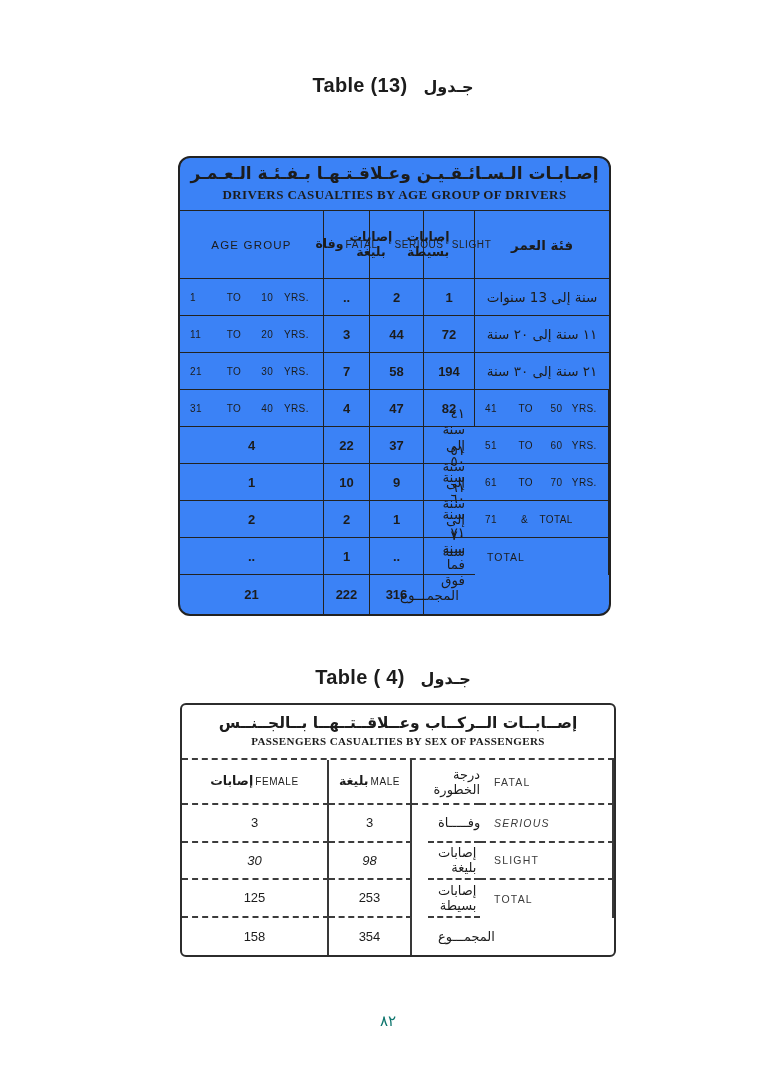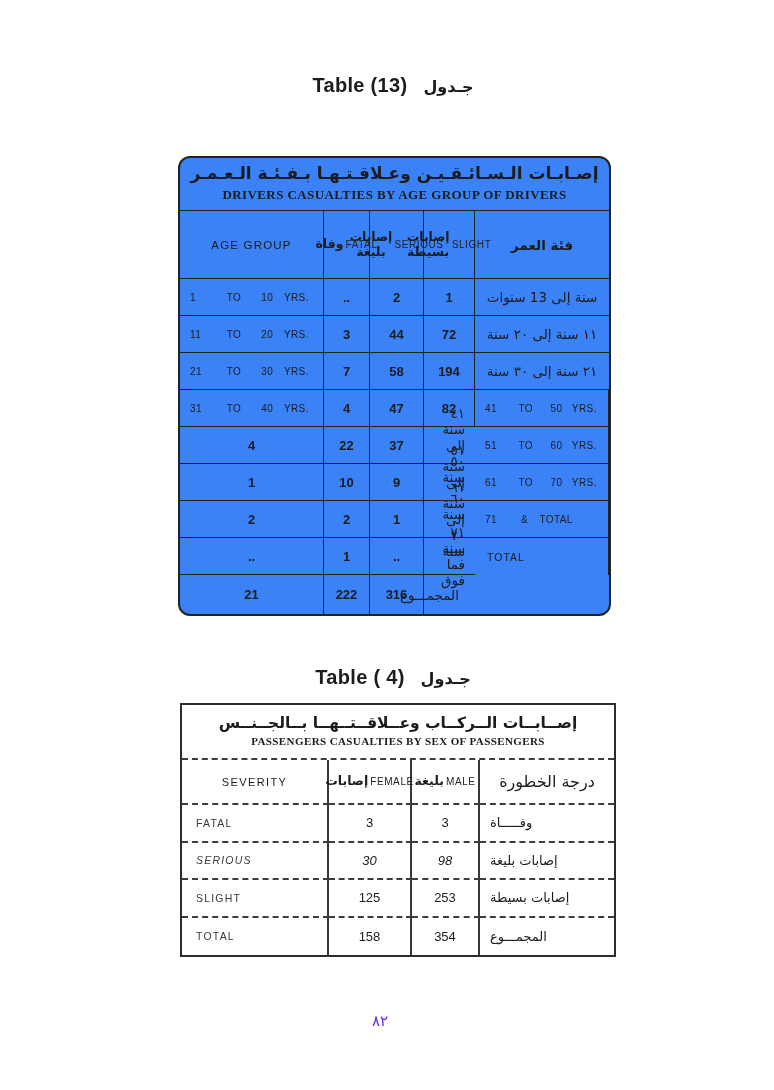--- a/index.html
+++ b/index.html
@@ -13,21 +13,21 @@
   .cap-en{font-size:20px;letter-spacing:.3px;font-family:Liberation Sans, sans-serif;}
   .cap-ar{font-size:16px;font-family:"DejaVu Sans",sans-serif;direction:rtl;}
 
   
   .t13{position:absolute;left:178px;top:112px;width:429px;height:456px;
        border:2px solid #222;border-radius:12px;overflow:hidden;
        display:grid;grid-template-columns:144px 46px 54px 51px 1fr;
        grid-template-rows:53px 68px repeat(8,37px) 1fr;background:#3b82f6;margin-top:44px;}
   
   .t4{position:absolute;left:180px;top:703px;width:432px;height:250px;
-       border:2px solid #2c2c2c;border-radius:0;overflow:hidden;
+       border:2px solid #2c2c2c;border-radius:6px;overflow:hidden;
        display:grid;grid-template-columns:147px 83px 68px 1fr;
        grid-template-rows:55px 45px repeat(4,1fr);background:#fff;}
 
   .cell{display:flex;align-items:center;justify-content:center;min-width:0;}
   .br{border-right:1.5px solid #222;}
   .bb{border-bottom:1.5px solid #222;}
   .br2{border-right:2px solid #383838;}
   .bb2{border-bottom:2px dashed #3c3c3c;}
 
   .titlebox{grid-column:1/-1;display:flex;flex-direction:column;
@@ -58,24 +58,24 @@
        padding:0 10px;}
   .totlbl{justify-content:flex-start;padding-left:12px;font-size:10.5px;
        letter-spacing:1px;}
   .totar{justify-content:flex-start;padding-right:16px;}
 
   .sevlbl{font-size:11px;letter-spacing:1.4px;}
   .rowlbl{justify-content:flex-start;padding-left:14px;font-size:10.5px;
        letter-spacing:1.2px;color:#3a3a3a;}
   .num2{font-size:13px;font-weight:normal;}
   .it{font-style:italic;}
-  .t4 .arcell{justify-content:flex-end;padding-right:14px;font-size:13px;}
-
-  .pagenum{position:absolute;left:164px;top:1012px;width:432px;text-align:center;
-       font-family:"DejaVu Sans",sans-serif;font-size:15px;color:#6d28d9;}
+  .t4 .arcell{justify-content:flex-end;padding-right:14px;font-size:13px;margin-left:16px;}
+
+  .pagenum{position:absolute;left:172px;top:1012px;width:432px;text-align:center;
+       font-family:"DejaVu Sans",sans-serif;font-size:15px;color:#0f766e;}
 </style>
 </head>
 <body>
 
 <div class="sheet">
 
   <div class="tbl-caption" style="top:74px;">
     <span class="cap-en">Table (13)</span>
     <span class="cap-ar">جـدول</span>
   </div>
@@ -201,30 +201,29 @@
     <span class="cap-ar">جـدول</span>
   </div>
 
   <div class="t4">
 
     <div class="cell bb2 titlebox" style="grid-column:1/-1;">
       <div class="title-ar">إصــابــات الــركــاب وعــلاقــتــهــا بــالجــنــس</div>
       <div class="title-en">PASSENGERS CASUALTIES BY SEX OF PASSENGERS</div>
     </div>
 
-    <div class="cell br2 bb2 sevlbl">SEVERITY</div>
     <div class="cell br2 bb2 hdr">
       <span class="hdr-ar">إصابات</span>
       <span class="hdr-en">FEMALE</span>
     </div>
     <div class="cell br2 bb2 hdr">
       <span class="hdr-ar">بليغة</span>
       <span class="hdr-en">MALE</span>
     </div>
-    <div class="cell bb2 hdr-age-ar" style="font-size:16px;font-weight:normal;">درجة الخطورة</div>
+    <div class="cell bb2 hdr-age-ar" style="font-size:13px;font-weight:normal;">درجة الخطورة</div>
 
     <div class="cell br2 bb2 rowlbl">FATAL</div>
     <div class="cell br2 bb2 num2">3</div>
     <div class="cell br2 bb2 num2">3</div>
     <div class="cell bb2 arcell">وفـــــاة</div>
 
     <div class="cell br2 bb2 rowlbl it">SERIOUS</div>
     <div class="cell br2 bb2 num2 it">30</div>
     <div class="cell br2 bb2 num2 it">98</div>
     <div class="cell bb2 arcell">إصابات بليغة</div>

